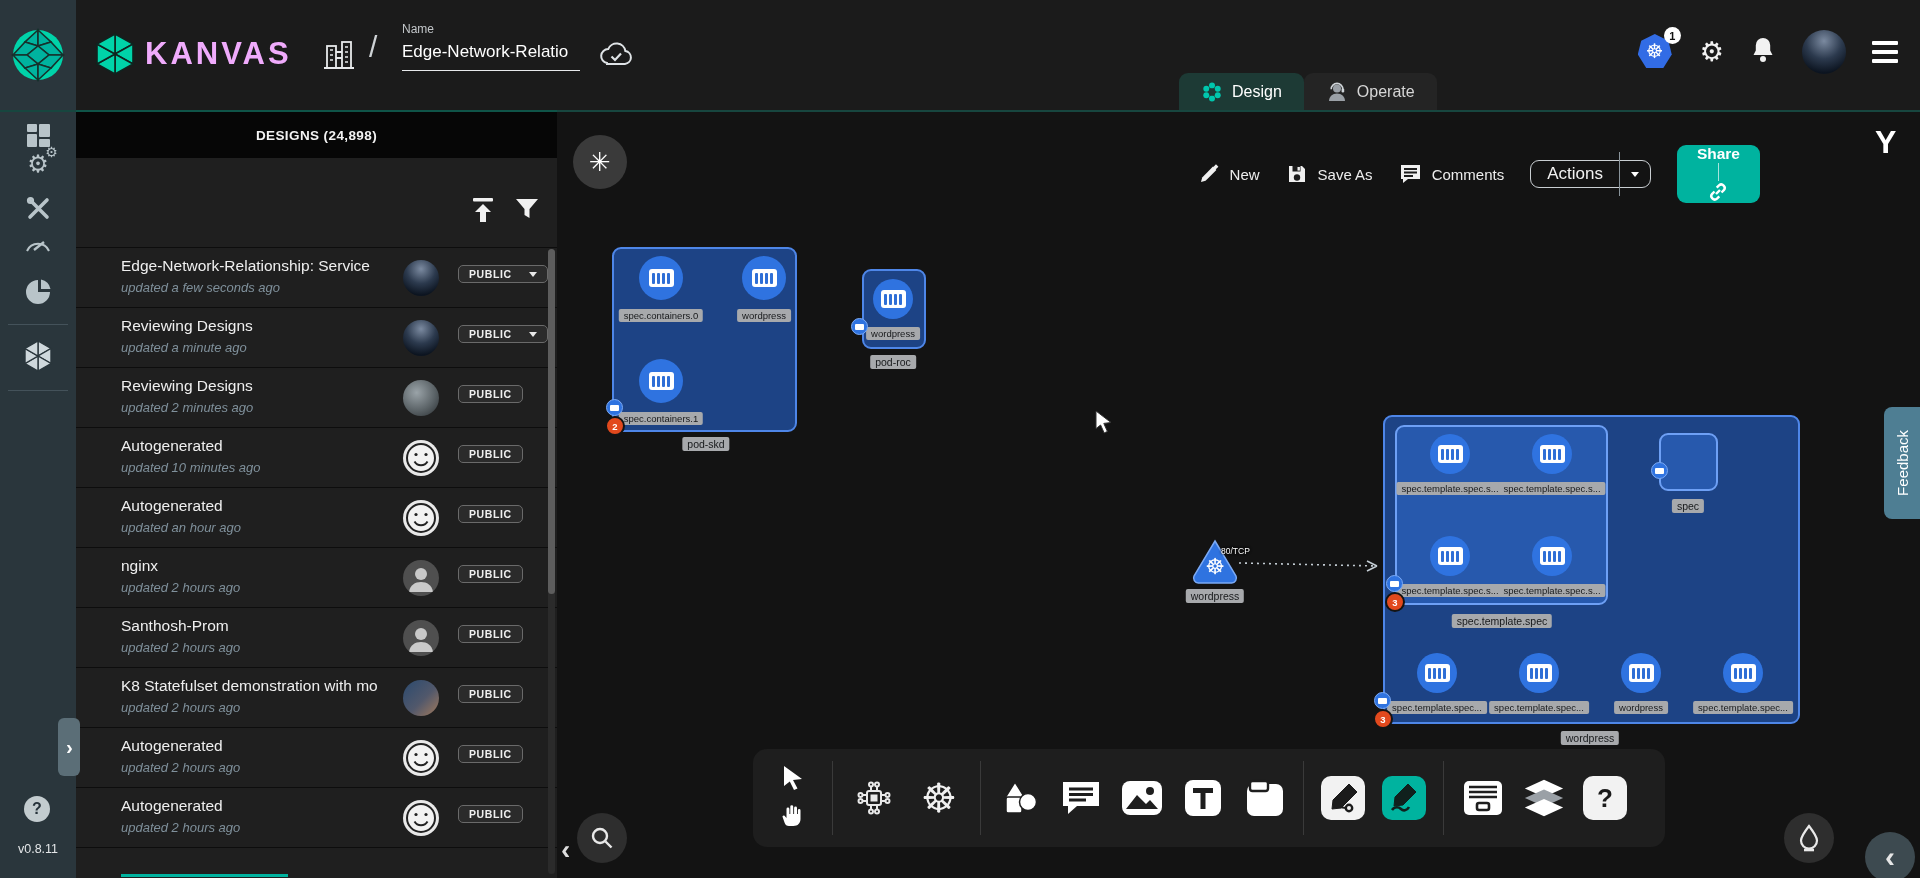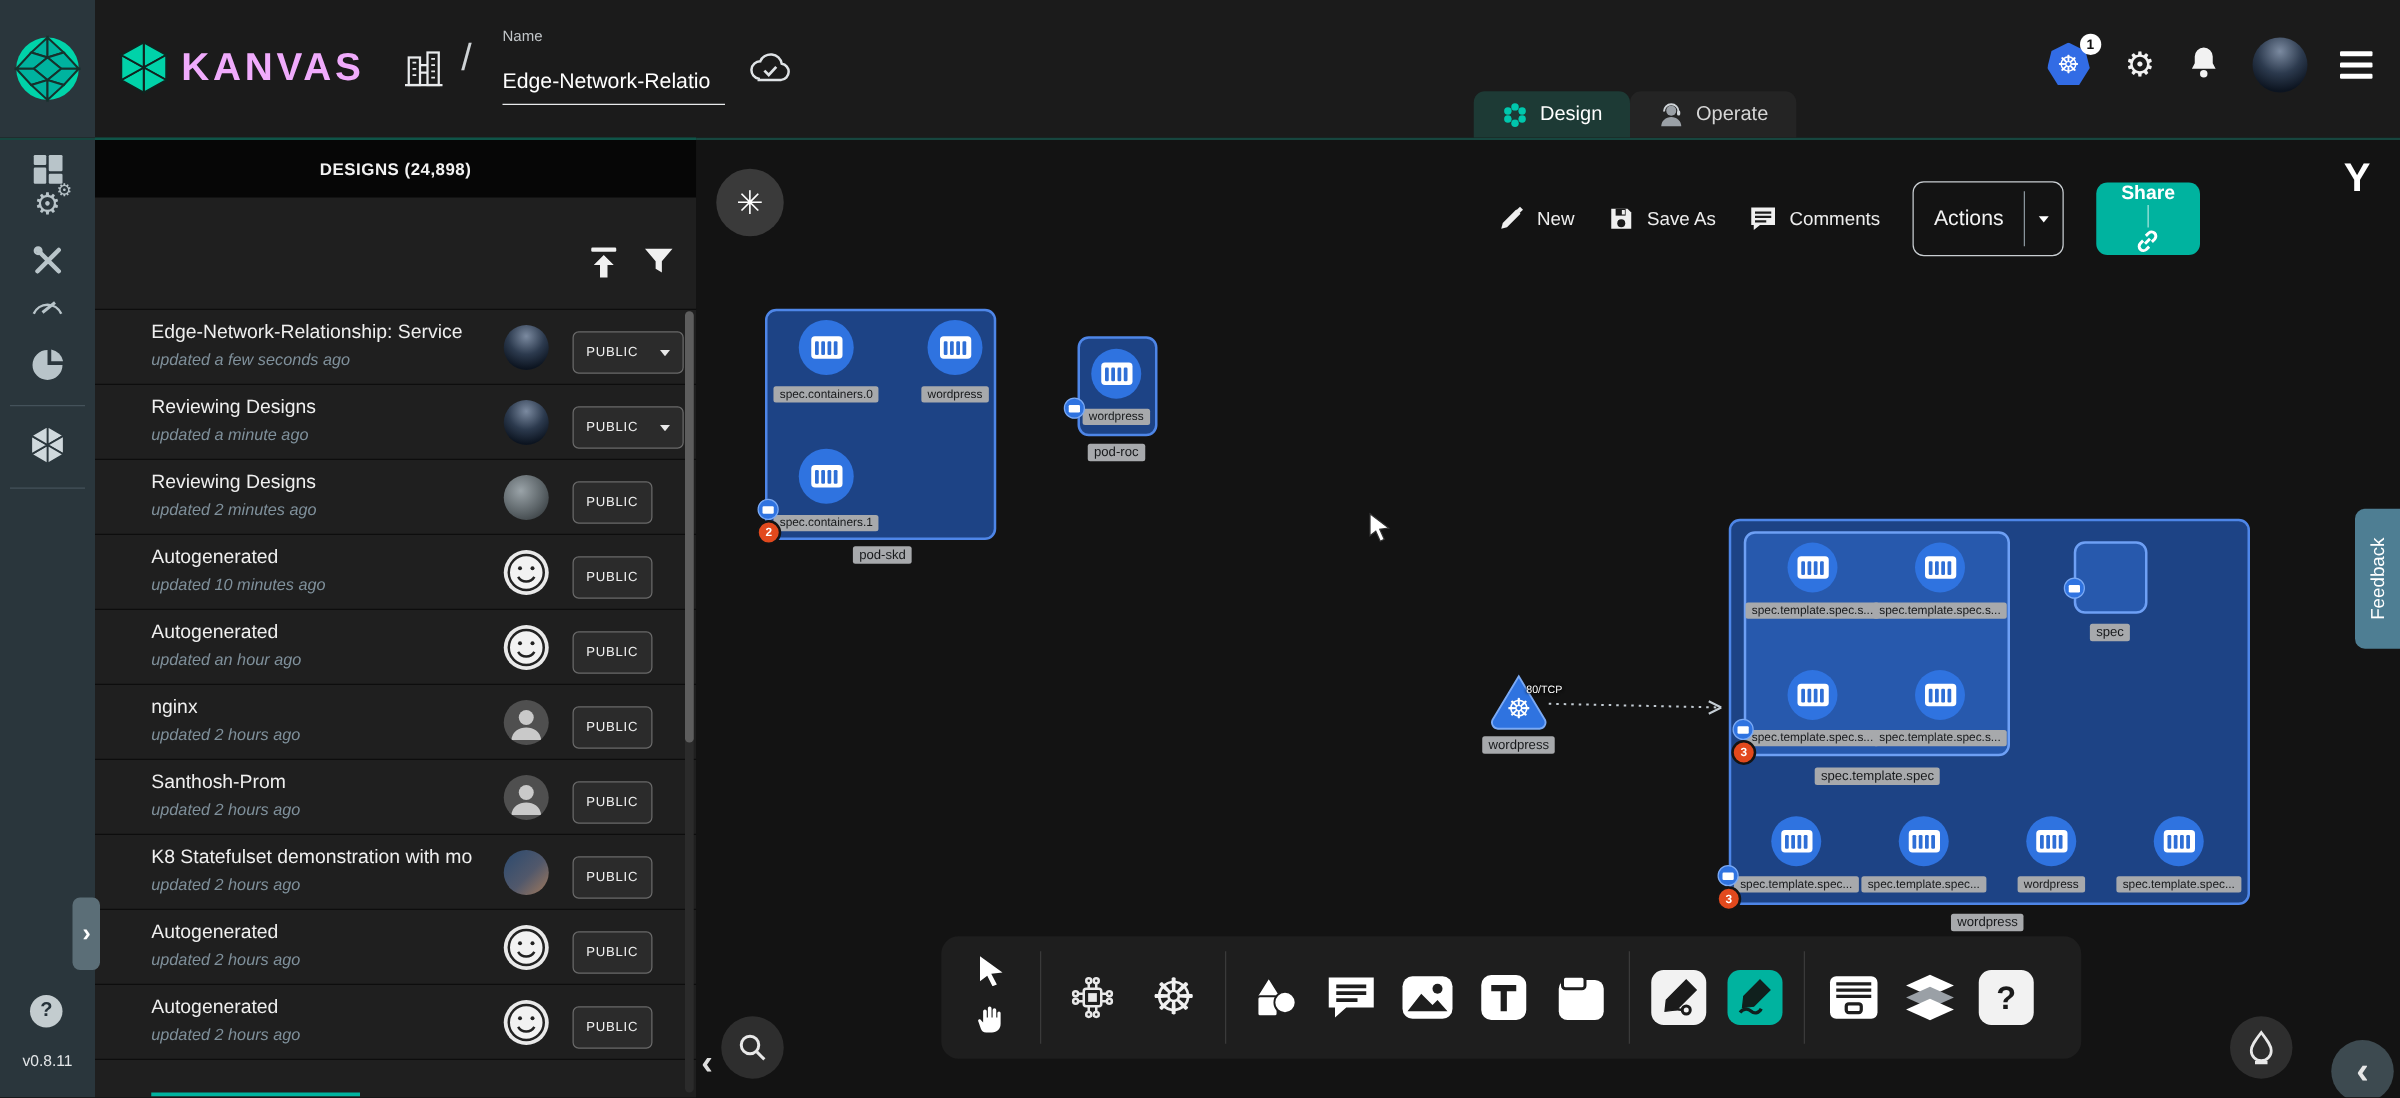--- a/index.html
+++ b/index.html
@@ -12,21 +12,21 @@
   .logo-tile { position:absolute; left:0; top:0; width:76px; height:110px; background:#2a363c;
     display:flex; align-items:center; justify-content:center; }
   .brand { position:absolute; left:95px; top:32px; display:flex; align-items:center; gap:10px; }
   .brand-text { font-size:31px; font-weight:700; letter-spacing:3px; color:#f0abfc; }
   .hdr-building { position:absolute; left:322px; top:38px; }
   .hdr-slash { position:absolute; left:369px; top:30px; font-size:30px; color:#cfd3d6; font-weight:300; }
   .name-block { position:absolute; left:402px; top:22px; width:178px; }
   .name-label { font-size:12px; color:#c2c6c9; }
   .name-input { width:178px; background:transparent; border:none; outline:none;
     border-bottom:1px solid #e8eaec; color:#fff; font-size:17px; padding:6px 0 8px 0;
-    font-family:inherit;margin-top:13px; }
+    font-family:inherit; }
   .hdr-cloud { position:absolute; left:598px; top:40px; }
   .hdr-right { position:absolute; right:22px; top:30px; display:flex; align-items:center; gap:26px; }
   .k8s-chip { position:relative; width:36px; height:36px; }
   .k8s-hept { width:34px; height:34px; background:#326ce5;
     clip-path:polygon(50% 0%,90% 20%,100% 60%,75% 100%,25% 100%,0% 60%,10% 20%);
     display:flex; align-items:center; justify-content:center; color:#fff; font-size:20px; }
   .k8s-badge { position:absolute; right:-7px; top:-7px; width:17px; height:17px; background:#fff;
     border-radius:50%; color:#111; font-size:11px; font-weight:700; display:flex;
     align-items:center; justify-content:center; }
   .hdr-gear { font-size:27px; color:#f2f2f2; line-height:1; }
@@ -78,37 +78,37 @@
   .drow .title { position:absolute; left:45px; top:9px; font-size:15.5px; color:#efefef;
     max-width:262px; white-space:nowrap; overflow:hidden; }
   .drow .updated { position:absolute; left:45px; top:32px; font-size:13px; color:#7f909b; font-style:italic; }
   .avatar { position:absolute; left:327px; top:12px; width:36px; height:36px; border-radius:50%;
     overflow:hidden; display:flex; align-items:center; justify-content:center; }
   .av-dark { background:radial-gradient(circle at 50% 25%, #7b8aa0 0%, #2c3a4e 45%, #0c1420 80%); }
   .av-globe { background:radial-gradient(circle at 38% 35%, #9aa3a8 0%, #5c6468 55%, #2e3336 95%); }
   .av-smiley { background:#e9e9e9; }
   .av-person { background:#4f4f4f; }
   .av-photo { background:linear-gradient(135deg,#2b4a6f 0%, #51586b 55%, #a27a5c 100%); }
-  .vis-badge { position:absolute; left:382px; top:17px; height:34px; padding:0 10px; background:#2b2b2b;
+  .vis-badge { position:absolute; left:382px; top:17px; height:18px; padding:0 10px; background:#2b2b2b;
     border:1px solid #6a6a6a; border-radius:5px; display:flex; align-items:center; gap:17px;
-    color:#f0f0f0; font-size:10.5px; font-weight:400; letter-spacing:.6px; }
+    color:#f0f0f0; font-size:10.5px; font-weight:700; letter-spacing:.6px; }
   .caret-down { width:0; height:0; border-left:4px solid transparent; border-right:4px solid transparent;
     border-top:5px solid #e8e8e8; }
   .teal-bar { position:absolute; left:45px; top:762px; width:167px; height:3px; background:#00b39f; }
   .scroll-track { position:absolute; right:2px; top:137px; bottom:4px; width:7px; background:#2b2b2b; border-radius:4px; }
   .scroll-thumb { position:absolute; right:2px; top:137px; width:7px; height:345px; background:#5d5d5d; border-radius:4px; }
 
   
   .canvas { position:relative; width:1363px; height:766px; background:#131313; overflow:hidden; flex:none; }
   .flower-btn { position:absolute; left:16px; top:23px; width:54px; height:54px; border-radius:50%;
     background:#3a3a3a; color:#fff; font-size:26px; display:flex; align-items:center; justify-content:center; }
 
   .canvas-toolbar { position:absolute; top:33px; right:160px; display:flex; align-items:center; gap:26px; }
   .ct-item { display:flex; align-items:center; gap:10px; color:#ededed; font-size:15px; }
-  .actions-btn { height:60px; border:1.5px solid #c9ced2; border-radius:9px; display:flex; align-items:center;
+  .actions-btn { height:28px; border:1.5px solid #c9ced2; border-radius:9px; display:flex; align-items:center;
     color:#f2f2f2; font-size:17px; }
   .actions-btn .lbl { padding:0 16px; }
   .actions-btn .split { width:1px; height:44px; background:#89949b; }
   .actions-btn .caret-wrap { width:30px; display:flex; justify-content:center; }
   .share-btn { height:58px; background:#00b39f; border-radius:9px; display:flex; align-items:center;
     color:#fff; font-size:15.5px; font-weight:600;flex-direction:column; }
   .share-btn .lbl { padding:0 20px; }
   .share-btn .split { width:1px; height:44px; background:rgba(255,255,255,.65); }
   .share-btn .link-wrap { width:46px; display:flex; justify-content:center; }
 

